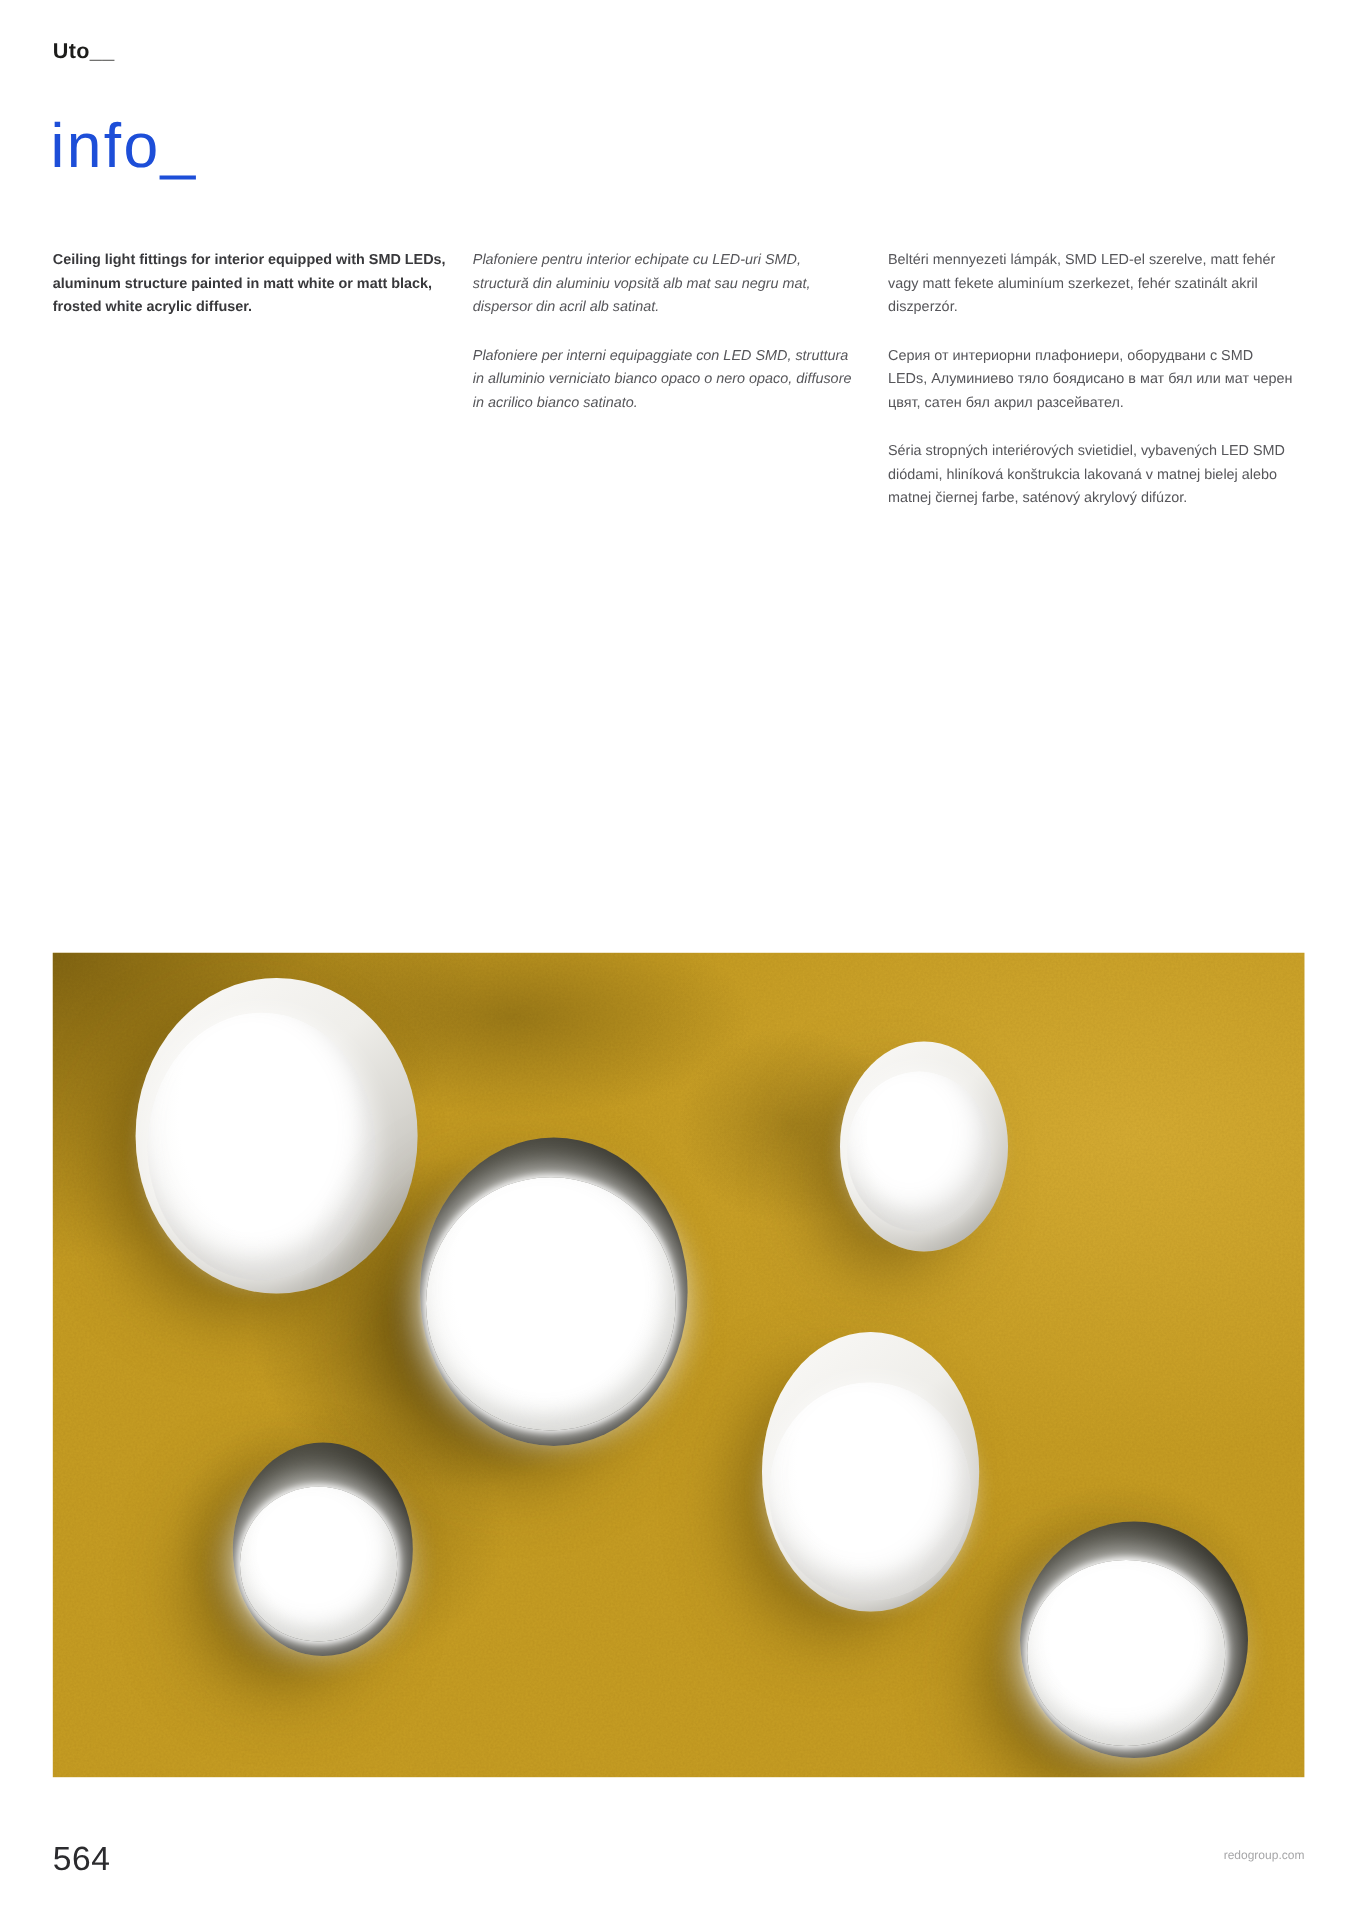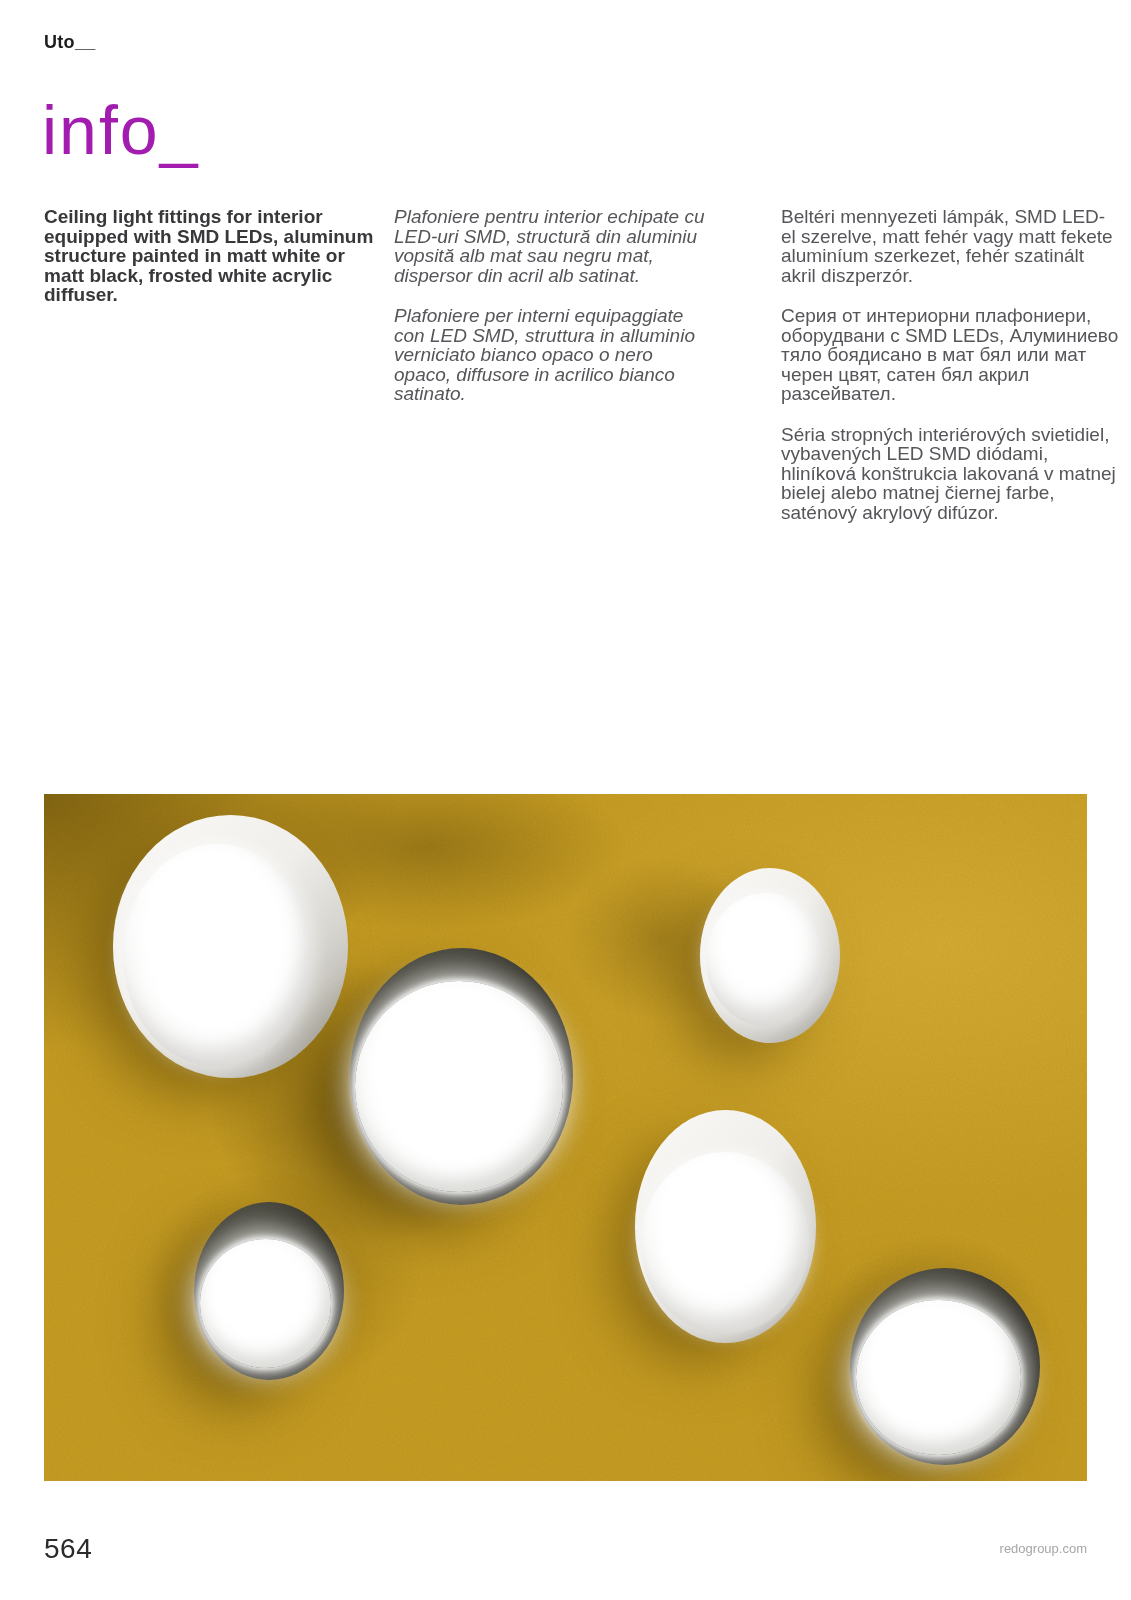--- a/index.html
+++ b/index.html
@@ -10,33 +10,33 @@
   }
   .page { position:absolute; inset:0; background:#fff; }
 
   
   .brand {
     position:absolute; left:44px; top:32px;
     font-size:18px; font-weight:600; letter-spacing:.3px; color:#1d1d1b;
   }
   .info-title {
     position:absolute; left:42px; top:96px;
-    font-size:68px; font-weight:200; letter-spacing:2px; color:#a21caf; line-height:1;
+    font-size:52px; font-weight:200; letter-spacing:2px; color:#1d4ed8; line-height:1;
   }
 
   
   .columns {
     position:absolute; left:44px; top:207px; width:1043px; display:flex;
   }
   .col { flex:0 0 auto; }
   .col:nth-child(1) { width:350px; }
   .col:nth-child(2) { width:346px; }
-  .col:nth-child(3) { width:347px;margin-left:41px; }
+  .col:nth-child(3) { width:347px; }
   .col p {
-    font-size:19px; line-height:19.5px; color:#56565a;
+    font-size:12px; line-height:19.5px; color:#56565a;
     margin:0 0 21px 0; max-width:330px;
   }
   .col:nth-child(2) p { max-width:318px;font-style:italic; }
   .col:nth-child(3) p { max-width:338px; }
   .col p.bold { font-weight:bold; color:#38383b; }
 
   
   .photo {
     position:absolute; left:44px; top:794px; width:1043px; height:687px;
     background:
@@ -83,21 +83,21 @@
                inset -6px -12px 18px rgba(125,123,114,.25);
   }
 
   
   .page-number {
     position:absolute; left:44px; top:1533px;
     font-size:28px; font-weight:500; letter-spacing:.5px; color:#2b2b2e;
   }
   .website {
     position:absolute; right:44px; top:1541px;
-    font-size:13px; color:#a6a6a8; text-align:center;
+    font-size:10px; color:#a6a6a8; text-align:center;
   }
 </style>
 </head>
 <body>
 
 <div class="page">
 
   <div class="brand">Uto__</div>
 
   <h1 class="info-title">info_</h1>

